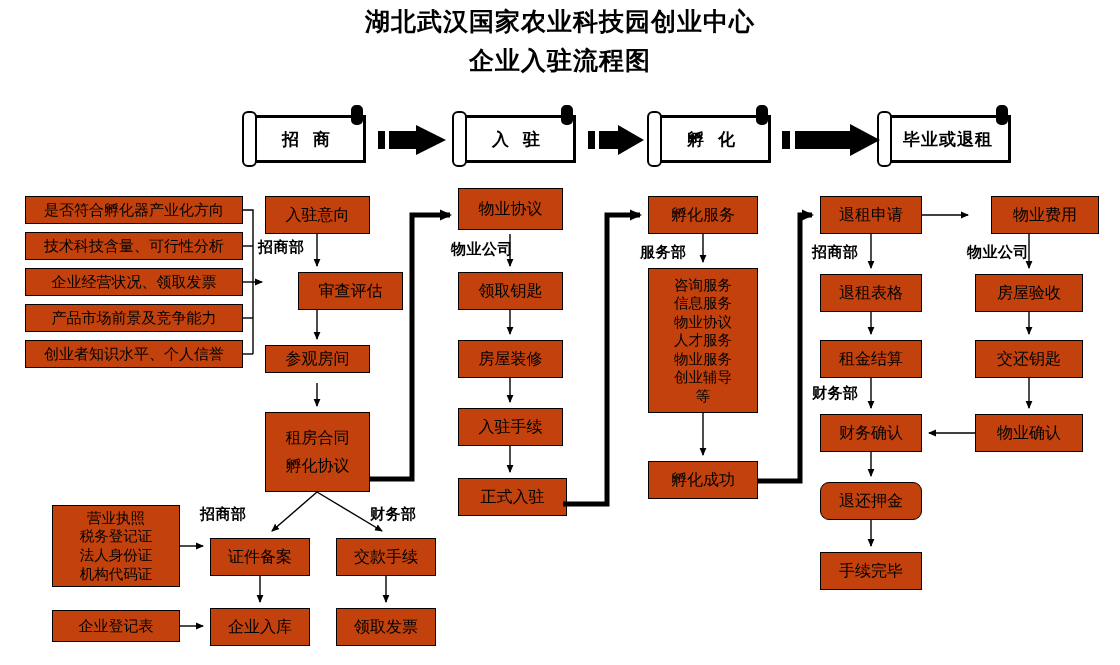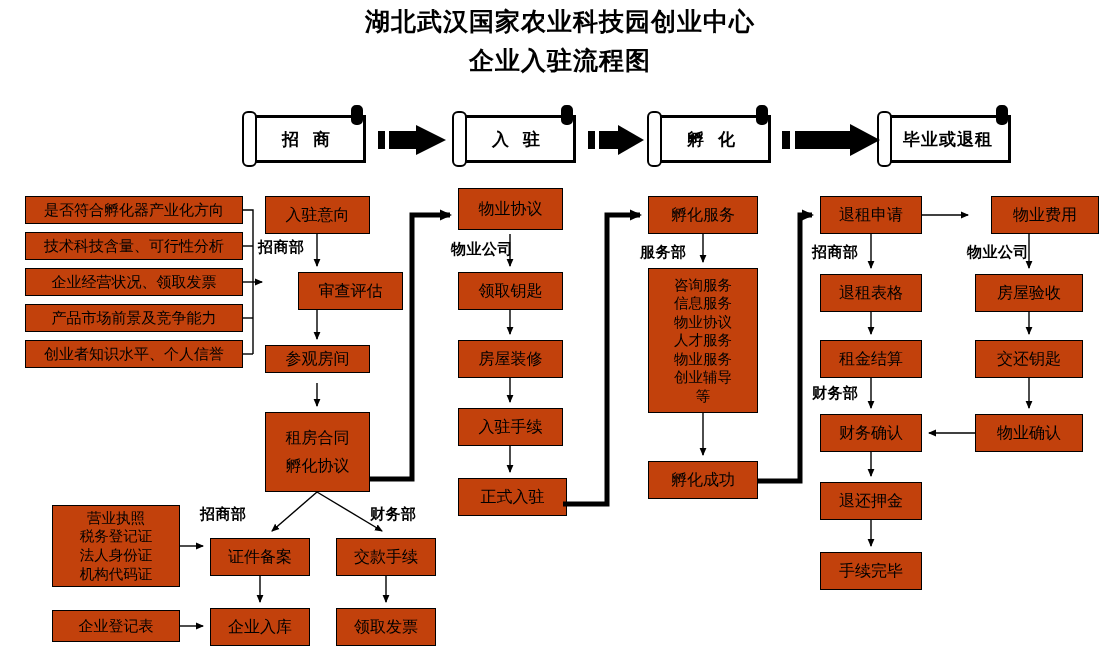--- a/index.html
+++ b/index.html
@@ -101,21 +101,21 @@
     <span>等</span>
   </div>
   <div class="box" style="left:648px;top:461px;width:110px;height:38px;">孵化成功</div>
 
   <div class="box" style="left:820px;top:196px;width:102px;height:38px;">退租申请</div>
   <div class="dept" style="left:812px;top:243px;">招商部</div>
   <div class="box" style="left:820px;top:274px;width:102px;height:38px;">退租表格</div>
   <div class="box" style="left:820px;top:340px;width:102px;height:38px;">租金结算</div>
   <div class="dept" style="left:812px;top:384px;">财务部</div>
   <div class="box" style="left:820px;top:414px;width:102px;height:38px;">财务确认</div>
-  <div class="box" style="left:820px;top:482px;width:102px;height:38px;">退还押金</div>
+  <div class="box" style="left:820px;top:482px;width:102px;height:38px;border-radius:9px;">退还押金</div>
   <div class="box" style="left:820px;top:552px;width:102px;height:38px;">手续完毕</div>
 
   <div class="box" style="left:975px;top:196px;width:108px;height:38px;margin-left:16px;">物业费用</div>
   <div class="dept" style="left:967px;top:243px;">物业公司</div>
   <div class="box" style="left:975px;top:274px;width:108px;height:38px;">房屋验收</div>
   <div class="box" style="left:975px;top:340px;width:108px;height:38px;text-align:center;">交还钥匙</div>
   <div class="box" style="left:975px;top:414px;width:108px;height:38px;">物业确认</div>
 
   <div class="box list" style="left:52px;top:505px;width:128px;height:82px;">
     <span>营业执照</span>

